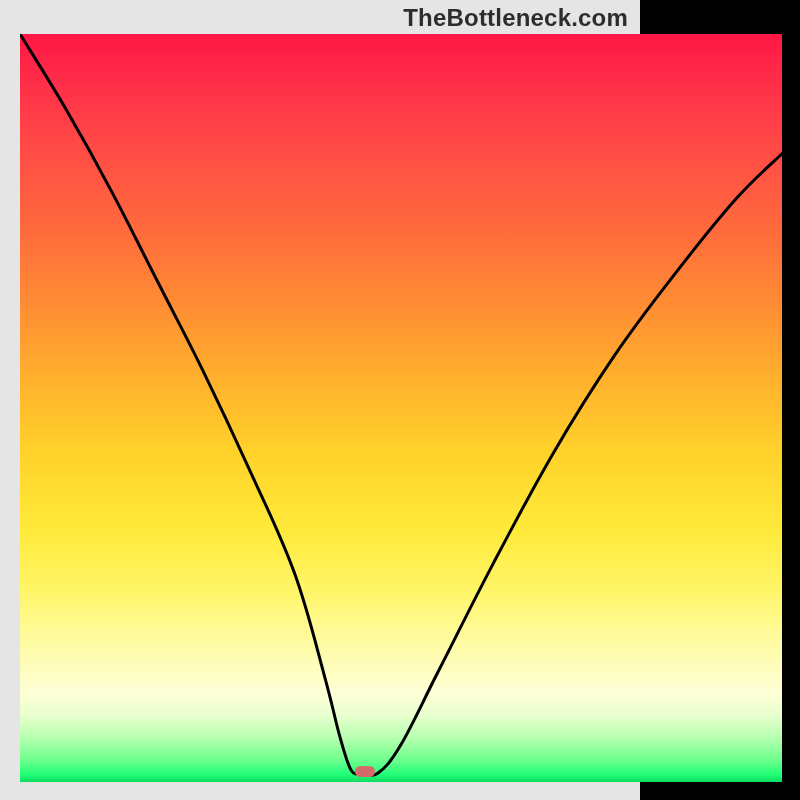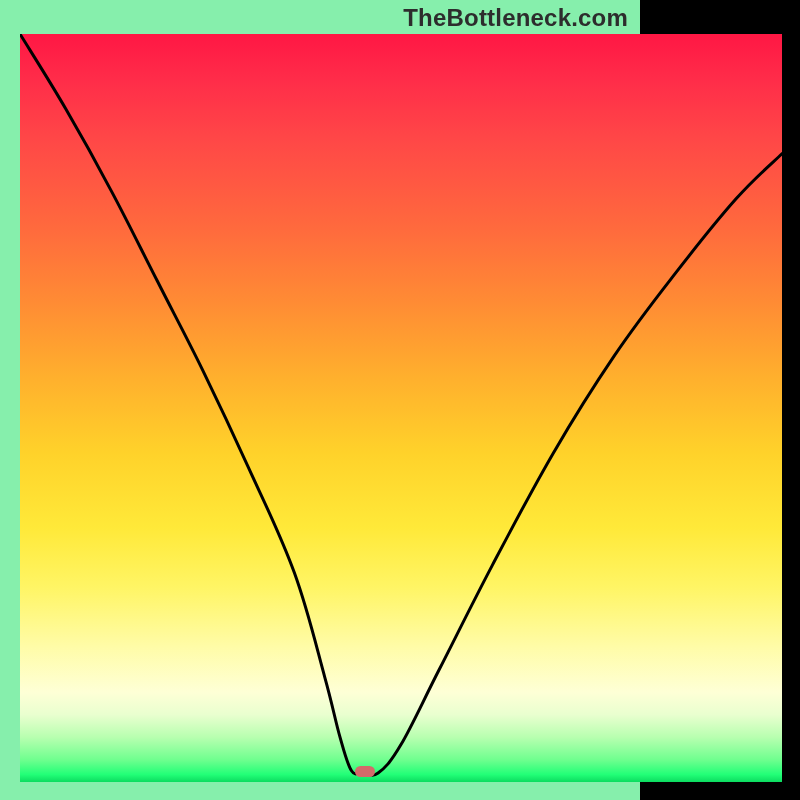--- a/index.html
+++ b/index.html
@@ -8,21 +8,21 @@
     width: 800px;
     height: 800px;
     background: #000;
     font-family: Arial, Helvetica, sans-serif;
     overflow: hidden;
   }
   .frame {
     position: relative;
     width: 640px;
     height: 800px;
-    background: #86efac;
+    background: #e5e5e5;
   }
   .watermark {
     position: absolute;
     top: 4px;
     right: 12px;
     color: #2d2d2d;
     font-size: 24px;
     font-weight: 600;
     font-family: Arial, Helvetica, sans-serif;
     letter-spacing: 0.2px;

